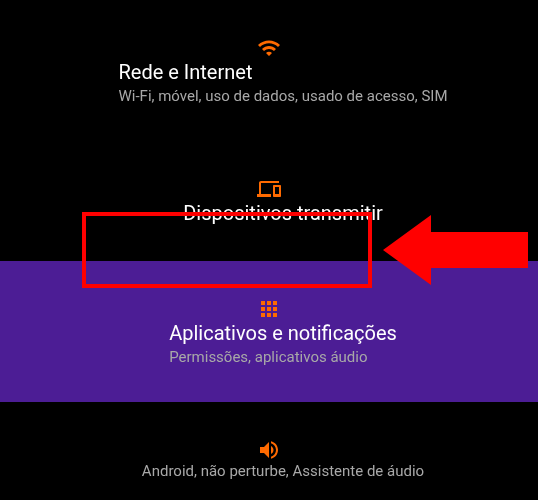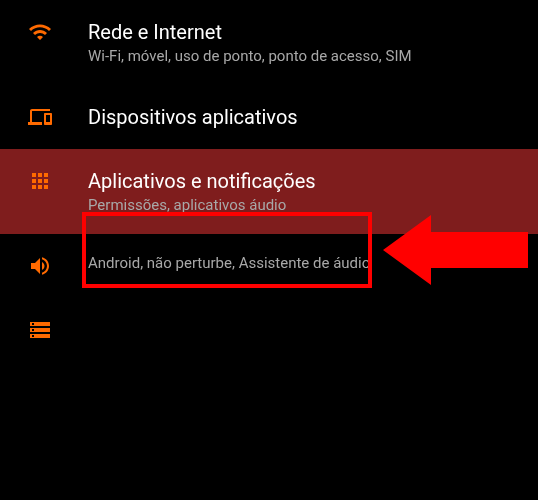--- a/index.html
+++ b/index.html
@@ -14,27 +14,28 @@
       font-family: Roboto, -apple-system, BlinkMacSystemFont, "Segoe UI", sans-serif;
       overflow: hidden;
       position: relative;
     }
     .settings-list {
       display: flex;
       flex-direction: column;
     }
     .settings-item {
       display: flex;
-      align-items: flex-start;
-      padding: 20px 20px;
+      align-items: center;
+      padding: 36px 20px;
       cursor: pointer;
       position: relative;
+      flex-direction: column;
     }
     .settings-item.highlighted {
-      background: #7f1d1d;
+      background: #4c1d95;
     }
     .icon-wrapper {
       width: 40px;
       display: flex;
       align-items: center;
       justify-content: center;
       flex-shrink: 0;
     }
     .icon {
       color: #ff6a00;
@@ -79,32 +80,32 @@
 <div class="settings-list">
 
   <div class="settings-item">
     <div class="icon-wrapper">
       <svg class="icon" viewBox="0 0 24 24" fill="currentColor">
         <path d="M1 9l2 2c4.97-4.97 13.03-4.97 18 0l2-2C16.93 2.93 7.07 2.93 1 9zm8 8l3 3 3-3c-1.66-1.66-4.34-1.66-6 0zm-4-4l2 2c2.76-2.76 7.24-2.76 10 0l2-2C15.14 9.14 8.86 9.14 5 13z"></path>
       </svg>
     </div>
     <div class="text-wrapper">
       <div class="item-title">Rede e Internet</div>
-      <div class="item-subtitle">Wi-Fi, móvel, uso de ponto, ponto de acesso, SIM</div>
+      <div class="item-subtitle">Wi-Fi, móvel, uso de dados, usado de acesso, SIM</div>
     </div>
   </div>
 
   <div class="settings-item">
     <div class="icon-wrapper">
       <svg class="icon" viewBox="0 0 24 24" fill="currentColor">
         <path d="M4 6h18V4H4c-1.1 0-2 .9-2 2v11H0v3h14v-3H4V6zm19 2h-6c-.55 0-1 .45-1 1v10c0 .55.45 1 1 1h6c.55 0 1-.45 1-1V9c0-.55-.45-1-1-1zm-1 9h-4v-7h4v7z"></path>
       </svg>
     </div>
     <div class="text-wrapper">
-      <div class="item-title">Dispositivos aplicativos</div>
+      <div class="item-title">Dispositivos transmitir</div>
     </div>
   </div>
 
   <div class="settings-item highlighted">
     <div class="icon-wrapper">
       <svg class="icon" viewBox="0 0 24 24" fill="currentColor">
         <path d="M4 8h4V4H4v4zm6 12h4v-4h-4v4zm-6 0h4v-4H4v4zm0-6h4v-4H4v4zm6 0h4v-4h-4v4zm6-10v4h4V4h-4zm-6 4h4V4h-4v4zm6 6h4v-4h-4v4zm0 6h4v-4h-4v4z"></path>
       </svg>
     </div>
     <div class="text-wrapper">

